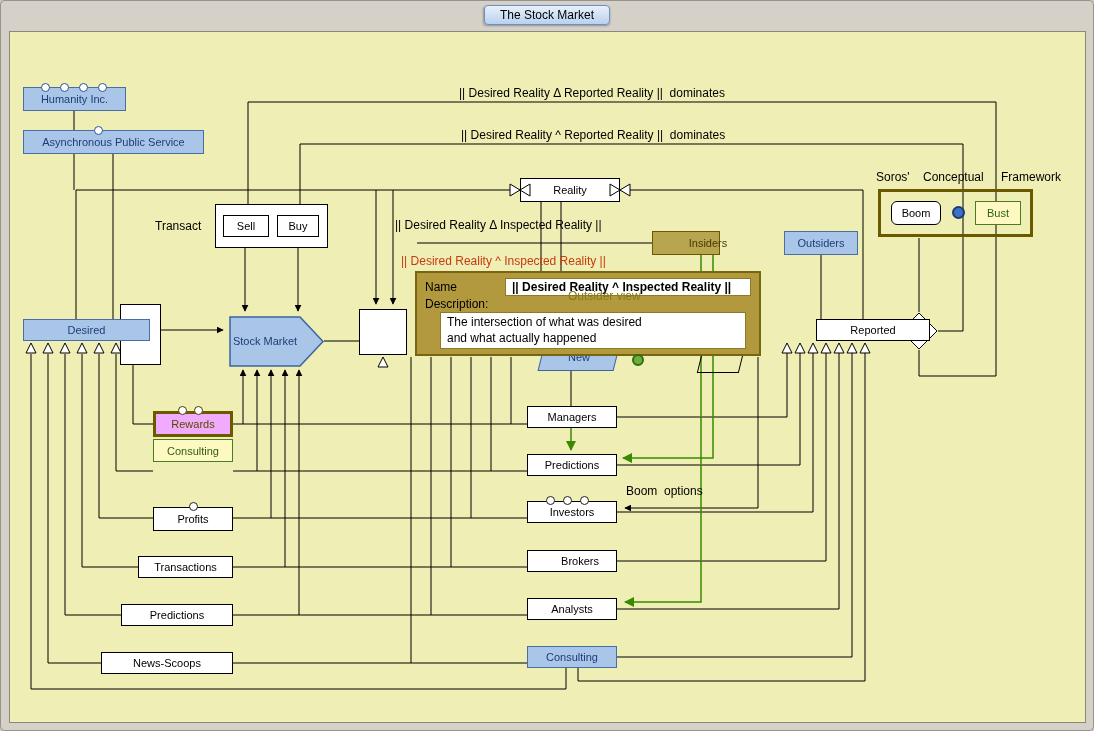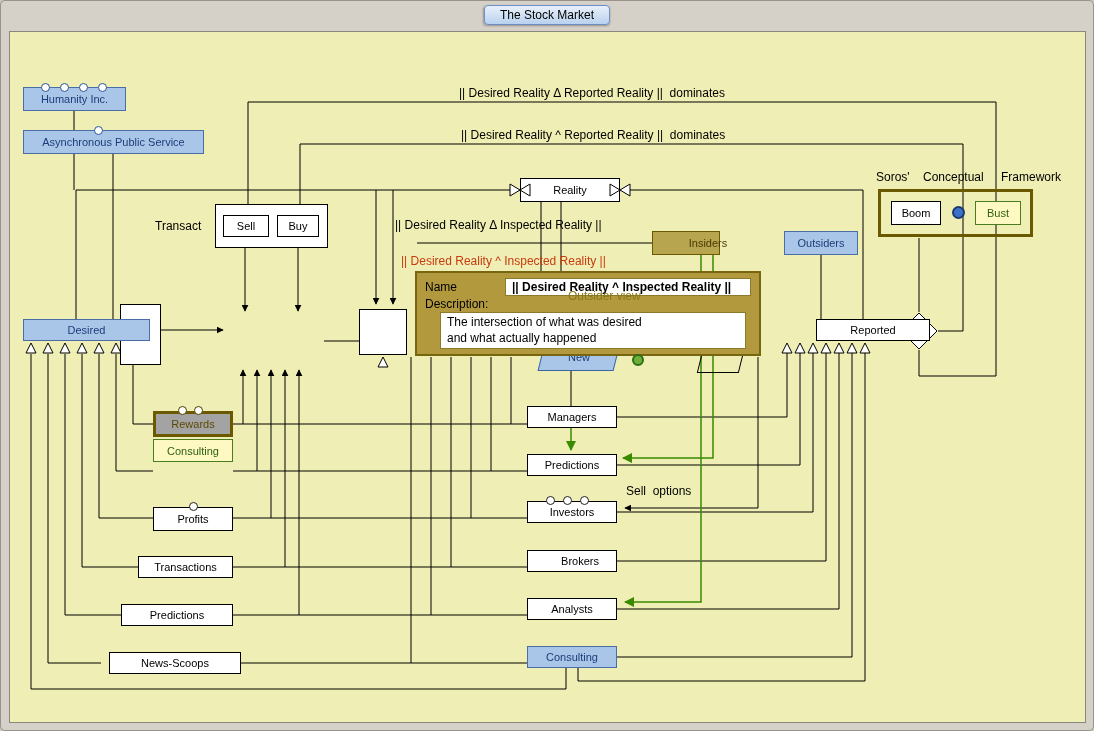--- a/index.html
+++ b/index.html
@@ -10,21 +10,21 @@
           background:#efeeb4;border:1px solid #8a887c;box-sizing:border-box;z-index:0;}
   .tab{position:absolute;top:4px;left:50%;transform:translateX(-50%);
        background:linear-gradient(#e9f1fb,#b9d1ee);border:1px solid #6d8fc4;border-radius:4px;
        padding:2px 15px;font-size:12px;color:#000;box-shadow:0 1px 2px rgba(0,0,0,.3);z-index:50;}
   svg.edges{position:absolute;left:0;top:0;z-index:1;pointer-events:none;}
   svg.deco{position:absolute;left:0;top:0;z-index:10;pointer-events:none;}
   .node{position:absolute;box-sizing:border-box;border:1px solid #000;background:#fff;
         display:flex;align-items:center;justify-content:center;font-size:11px;color:#000;z-index:3;}
   .blue{background:#a9c6e8;border:1.5px solid #4a6da8;color:#1d3c78;}
   .olive{background:#b8a54f;border:1.5px solid #6b5900;color:#473a00;padding-left:44px;}
-  .olive-thick{background:#a3a3a3;border:3px solid #6b5900;color:#5a4a00;}
+  .olive-thick{background:#f0abfc;border:3px solid #6b5900;color:#5a4a00;}
   .greenbox{background:#fef9c3;border:1.5px solid #4a7d1f;color:#2d5f0e;}
   .wrect{position:absolute;background:#fff;border:1px solid #000;box-sizing:border-box;z-index:2;}
   .lbl{position:absolute;font-size:12px;color:#000;z-index:4;white-space:pre;}
   .red{color:#c83a10;}
   .olivetxt{color:#8a7a1a;}
   .port{position:absolute;width:9px;height:9px;border-radius:50%;background:#fff;
         border:1.5px solid #222;z-index:6;box-sizing:border-box;}
   .port.blueb{border-color:#2a5599;}
   .port.oliveb{border-color:#4a3c00;}
   .dot-blue{position:absolute;width:13px;height:13px;border-radius:50%;
@@ -170,27 +170,33 @@
   <div class="node" style="left:222px;top:214px;width:46px;height:22px;z-index:4;text-align:right;">Sell</div>
   <div class="node" style="left:276px;top:214px;width:42px;height:22px;z-index:4;">Buy</div>
 
   <div class="node olive" style="left:651px;top:230px;width:68px;height:24px;">Insiders</div>
   <div class="node blue" style="left:783px;top:230px;width:74px;height:24px;">Outsiders</div>
 
   <div class="lbl" style="left:875px;top:169px;">Soros'</div>
   <div class="lbl" style="left:922px;top:169px;">Conceptual</div>
   <div class="lbl" style="left:1000px;top:169px;">Framework</div>
   <div class="frame-box"></div>
-  <div class="node" style="left:890px;top:200px;width:50px;height:24px;">Boom</div>
+  <div class="node" style="left:890px;top:200px;width:50px;height:24px;border-radius:6px;">Boom</div>
   <div class="dot-blue" style="left:951px;top:205px;"></div>
   <div class="node greenbox" style="left:974px;top:200px;width:46px;height:24px;">Bust</div>
 
   <div class="wrect" style="left:119px;top:303px;width:41px;height:61px;"></div>
   <div class="node blue" style="left:22px;top:318px;width:127px;height:22px;">Desired</div>
 
+  <div class="sm-wrap">
+    <svg width="96" height="51">
+      <polygon points="1,1 71,1 94,25.5 71,50 1,50" fill="#a9c6e8" stroke="#3a66a0" stroke-width="1.5"></polygon>
+    </svg>
+    <div class="sm-label">Stock Market</div>
+  </div>
 
   <div class="wrect" style="left:358px;top:308px;width:48px;height:46px;z-index:3;"></div>
 
   <div class="newview skew">
     <span style="transform:skewX(14deg);">New</span>
   </div>
   <div class="dot-green" style="left:631px;top:353px;"></div>
   <div class="whitepara skew"></div>
 
   <div class="node" style="left:815px;top:318px;width:114px;height:22px;">Reported</div>
@@ -199,33 +205,33 @@
   <div class="port oliveb" style="left:177px;top:405px;"></div>
   <div class="port oliveb" style="left:193px;top:405px;"></div>
 
   <div class="node greenbox" style="left:152px;top:438px;width:80px;height:23px;">Consulting</div>
 
   <div class="node" style="left:152px;top:506px;width:80px;height:24px;">Profits</div>
   <div class="port" style="left:188px;top:501px;"></div>
 
   <div class="node" style="left:137px;top:555px;width:95px;height:22px;">Transactions</div>
   <div class="node" style="left:120px;top:603px;width:112px;height:22px;">Predictions</div>
-  <div class="node" style="left:108px;top:651px;width:132px;height:22px;">News-Scoops</div>
+  <div class="node" style="left:100px;top:651px;width:132px;height:22px;">News-Scoops</div>
 
   <div class="node" style="left:526px;top:405px;width:90px;height:22px;">Managers</div>
   <div class="node" style="left:526px;top:453px;width:90px;height:22px;">Predictions</div>
   <div class="node" style="left:526px;top:500px;width:90px;height:22px;">Investors</div>
   <div class="port" style="left:545px;top:495px;"></div>
   <div class="port" style="left:562px;top:495px;"></div>
   <div class="port" style="left:579px;top:495px;"></div>
   <div class="node" style="left:526px;top:549px;width:90px;height:22px;padding-left:16px;">Brokers</div>
   <div class="node" style="left:526px;top:597px;width:90px;height:22px;">Analysts</div>
   <div class="node blue" style="left:526px;top:645px;width:90px;height:22px;">Consulting</div>
 
-  <div class="lbl" style="left:625px;top:483px;">Sell  options</div>
+  <div class="lbl" style="left:625px;top:483px;">Boom  options</div>
 
   <div class="lbl olivetxt" style="left:567px;top:288px;z-index:40;">Outsider view</div>
 
   <div class="tooltip">
     <div class="tt-row">
       <span class="tt-name-label">Name</span>
       <span class="tt-field">|| Desired Reality ^ Inspected Reality ||</span>
     </div>
     <div class="tt-desc-label">Description:</div>
     <div class="tt-desc-box">

